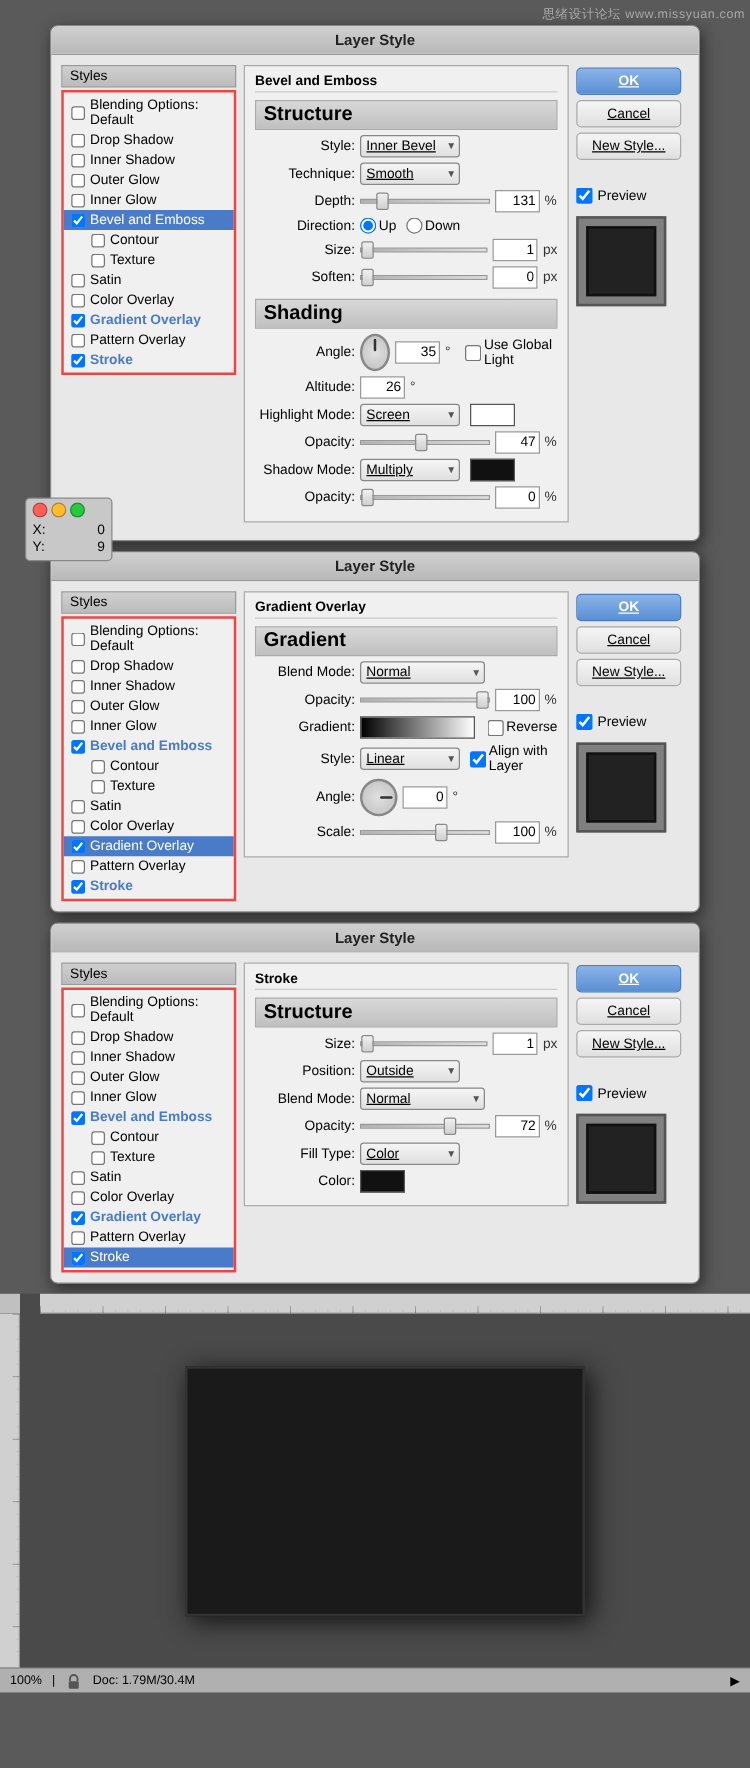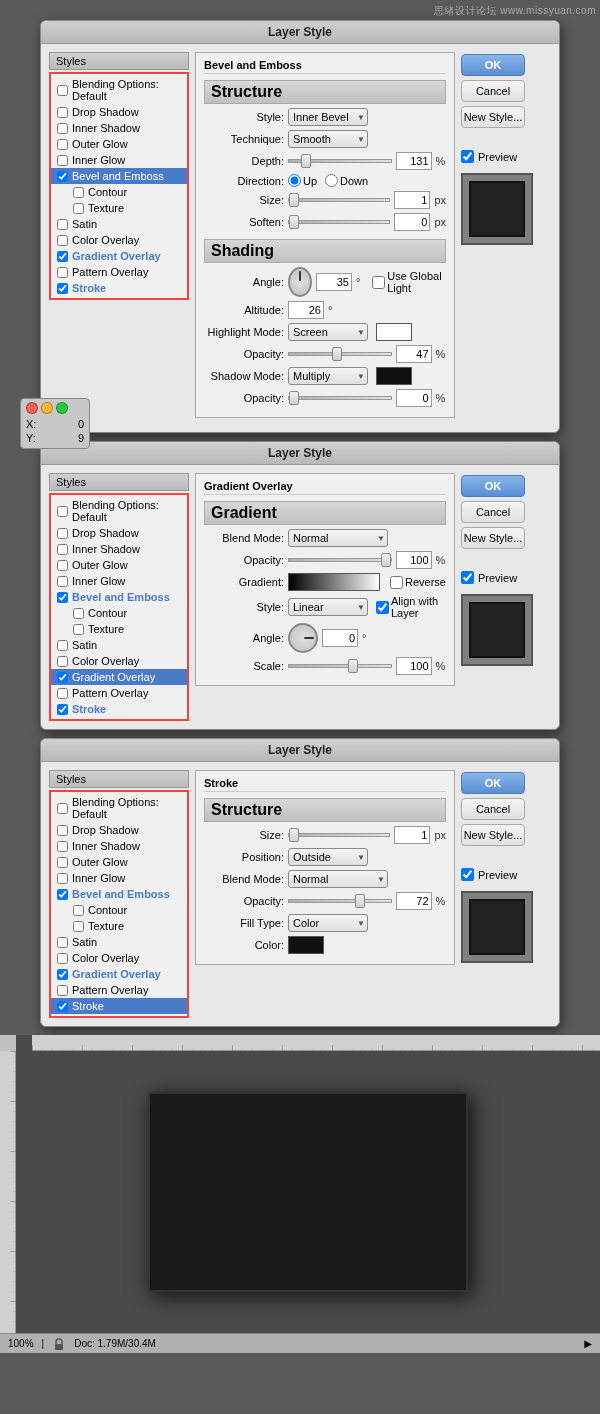--- a/index.html
+++ b/index.html
@@ -210,20 +210,21 @@
       position: absolute;
       right: 3px;
       top: 50%;
       transform: translateY(-50%);
       pointer-events: none;
       color: #555;
     }
 
     select.dropdown {
       min-width: 80px;
+      text-decoration: underline;
     }
 
     .radio-group {
       display: flex;
       align-items: center;
       gap: 8px;
     }
 
     .radio-label {
       display: flex;
@@ -236,29 +237,30 @@
     .buttons-panel {
       width: 90px;
       flex-shrink: 0;
       display: flex;
       flex-direction: column;
       gap: 4px;
       padding-top: 2px;
     }
 
     .btn {
-      width: 64px;
+      width: 84px;
       height: 22px;
       border-radius: 4px;
       font-size: 11px;
       cursor: pointer;
       text-align: center;
       display: flex;
       align-items: center;
       justify-content: center;
+      text-decoration: underline;
     }
 
     .btn-ok {
       background: linear-gradient(to bottom, #8ab4e8, #5a8fd4);
       border: 1px solid #4a7cc0;
       color: white;
       font-weight: bold;
     }
 
     .btn-cancel {

